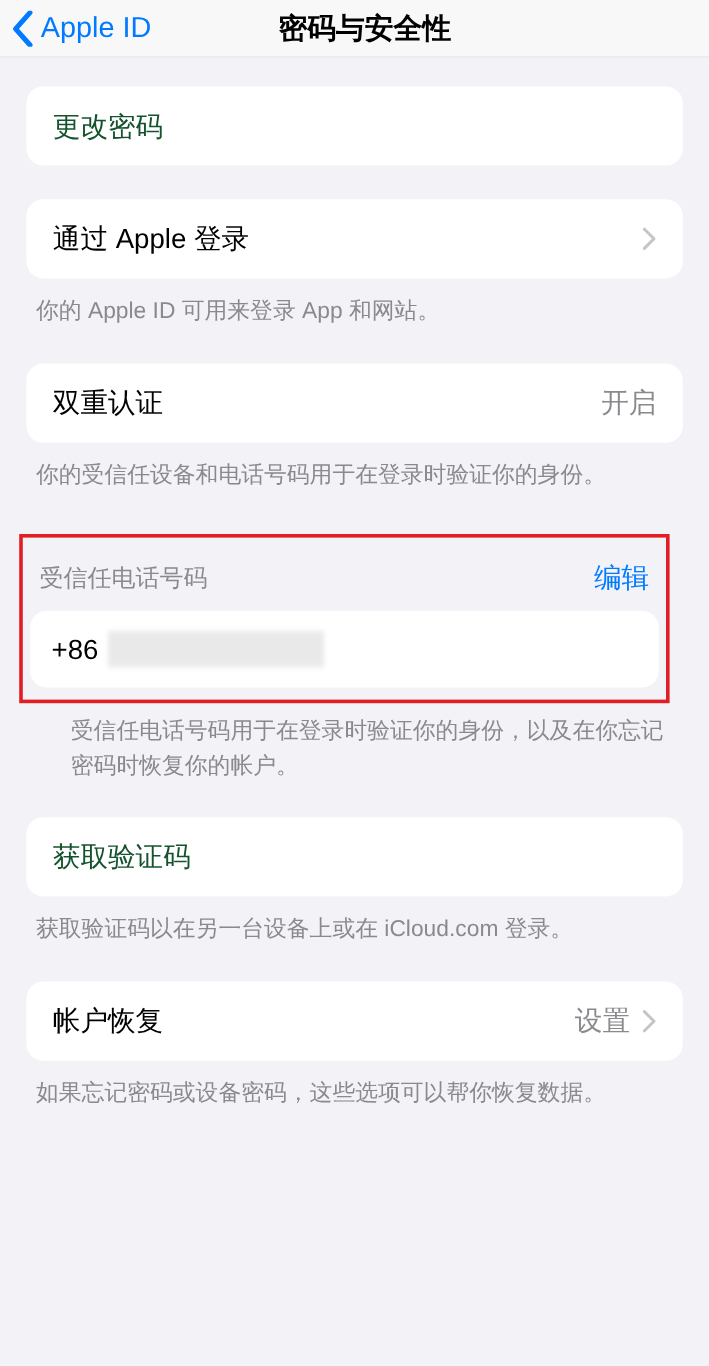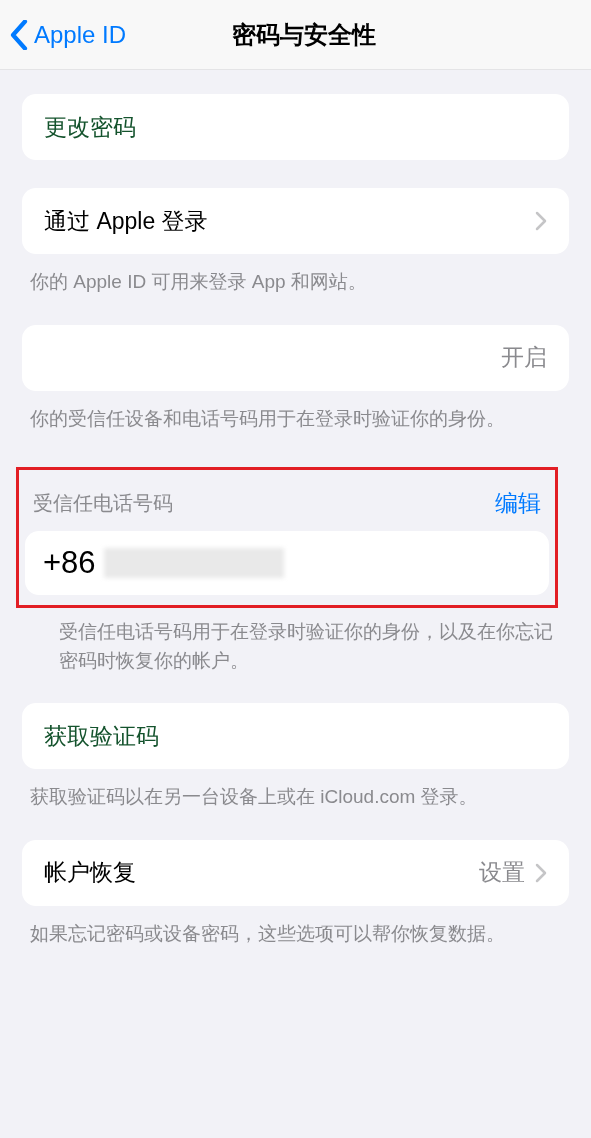--- a/index.html
+++ b/index.html
@@ -5,21 +5,21 @@
     * { margin: 0; padding: 0; box-sizing: border-box; }
     html, body {
       width: 591px;
       height: 1138px;
       font-family: -apple-system, "PingFang SC", "Helvetica Neue", Arial, sans-serif;
       background: #f2f2f7;
       color: #000;
       overflow: hidden;
     }
     .header {
-      height: 70px;
+      height: 48px;
       background: #f8f8f8;
       border-bottom: 1px solid #e4e4e6;
       display: flex;
       align-items: center;
       position: relative;
     }
     .back {
       display: flex;
       align-items: center;
       padding-left: 10px;
@@ -77,21 +77,21 @@
       border: 3px solid #e21e25;
       margin: 34px 33px 0 16px;
       padding: 8px 6px 10px 6px;
     }
     .highlight-box .card { margin: 0; }
     .phone-row {
       min-height: 64px;
       display: flex;
       align-items: center;
       padding: 0 18px;
-      font-size: 31px;
+      font-size: 23px;
       color: #000;
     }
     .redacted {
       display: inline-block;
       width: 180px; height: 30px;
       background: #e9e9e9;
       margin-left: 8px;
       filter: blur(2px);
     }
 
@@ -130,20 +130,21 @@
           </svg>
         </span>
       </div>
     </div>
     <div class="footer-text">你的 Apple ID 可用来登录 App 和网站。</div>
   </div>
 
   <div class="group">
     <div class="card">
       <div class="row row-plain">
+        <span>双重认证</span>
         <span class="row-right">开启</span>
       </div>
     </div>
     <div class="footer-text">你的受信任设备和电话号码用于在登录时验证你的身份。</div>
   </div>
 
   <div class="highlight-box">
     <div class="section-header-box">
       <span class="section-header-label">受信任电话号码</span>
       <span class="edit-link">编辑</span>

